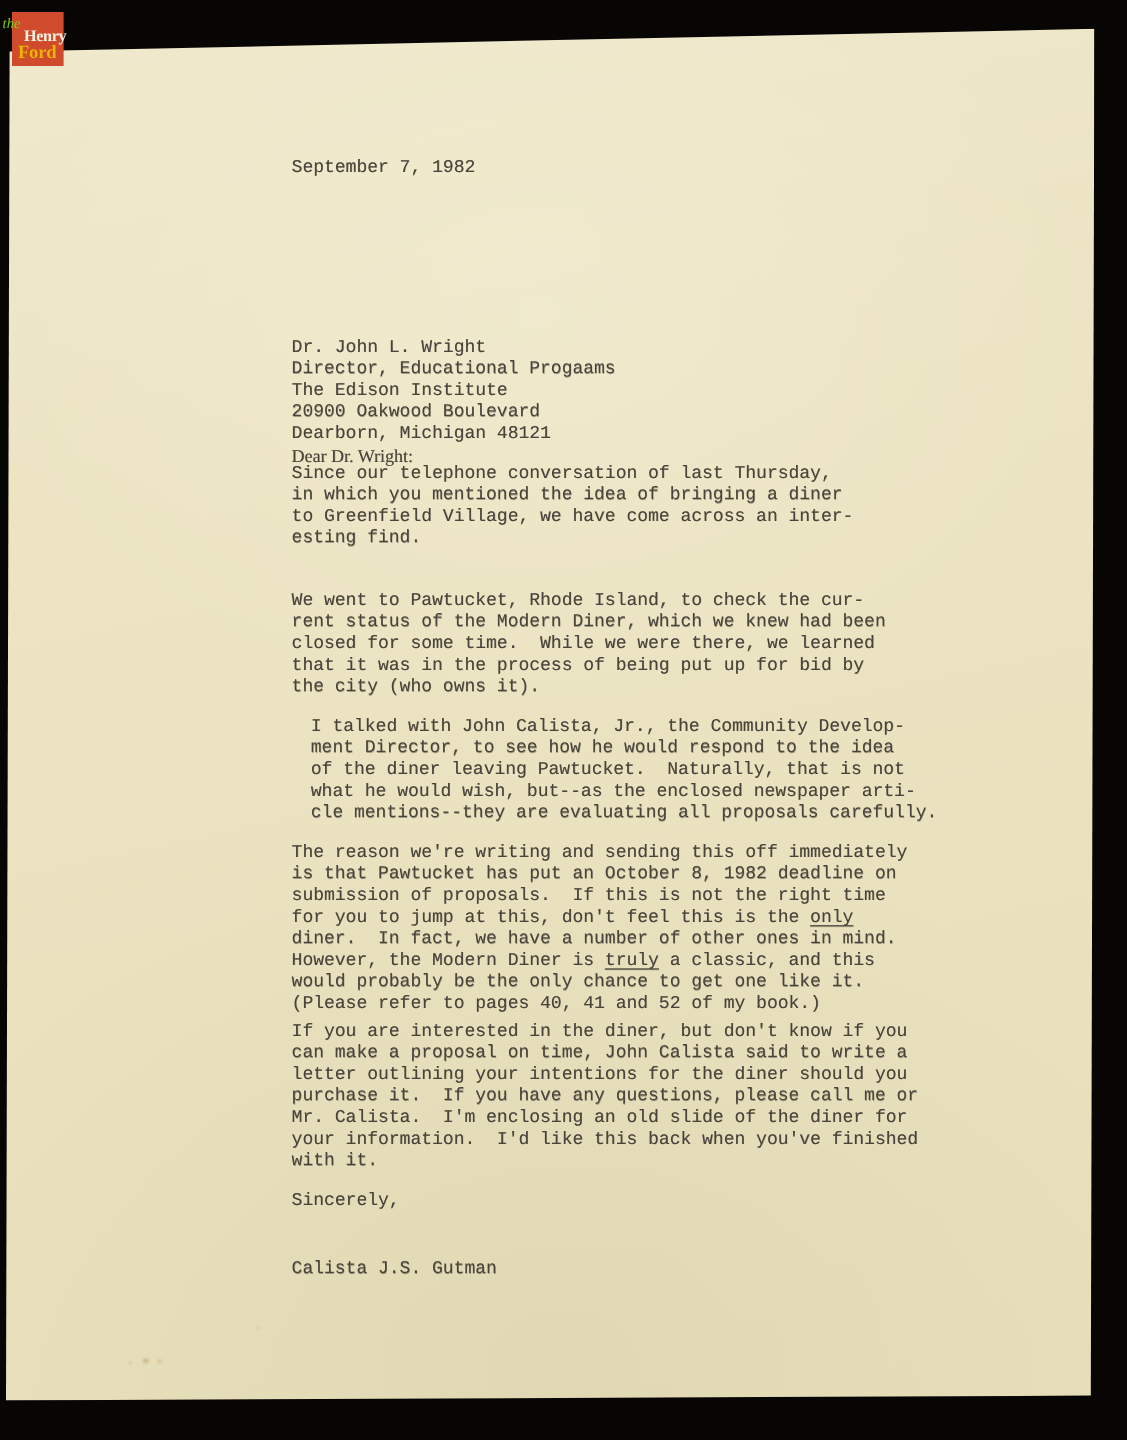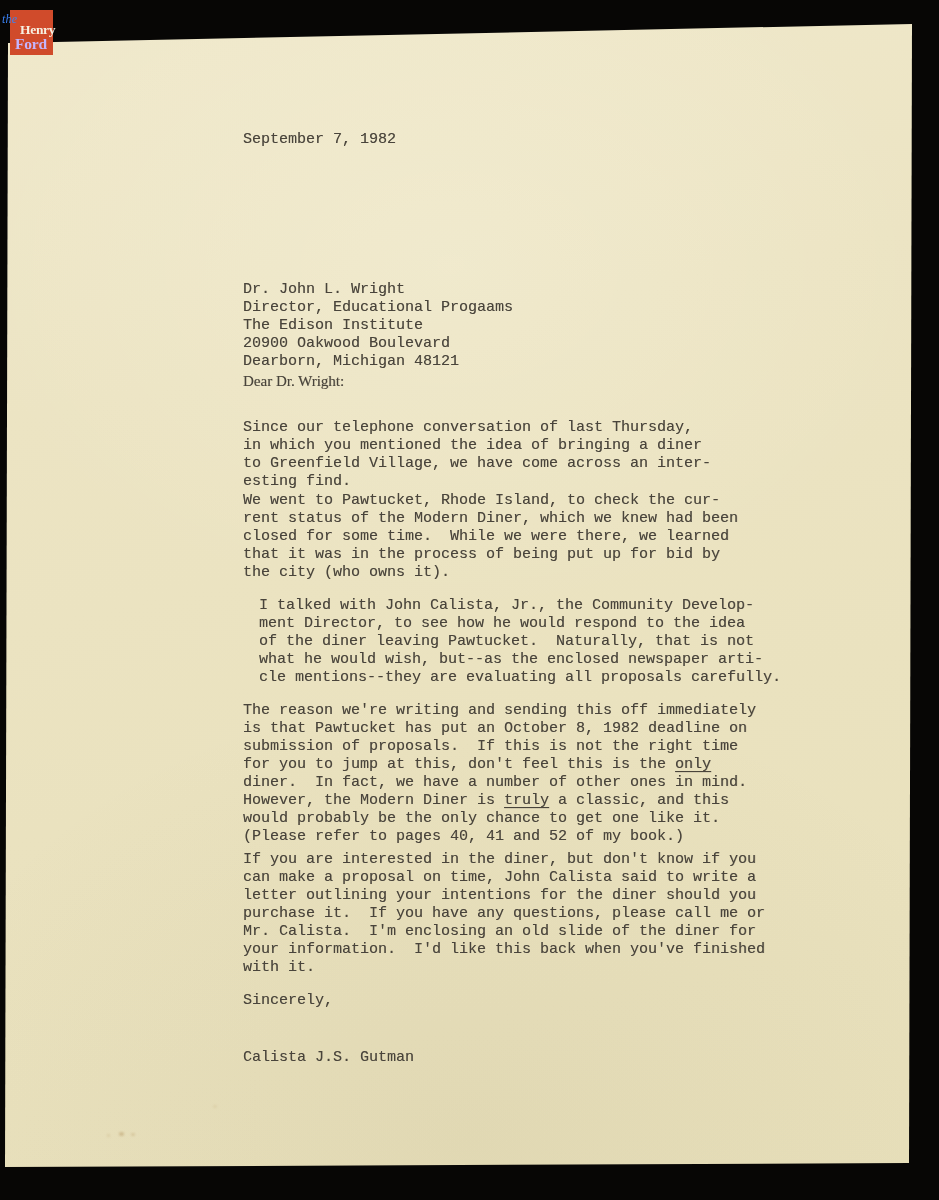--- a/index.html
+++ b/index.html
@@ -52,21 +52,21 @@
     letter-spacing: 0;
   }
   .block {
     position: absolute;
     left: 0;
     white-space: pre-wrap;
   }
   .date       { top: 131px; }
   .recipient  { top: 281px; }
   .salutation { top: 372px; font-family: Liberation Serif, serif; }
-  .p1         { top: 419px; }
+  .p1         { top: 386px; }
   .p2         { top: 492px; }
   .p3         { top: 597px; margin-left: 16px; }
   .p4         { top: 702px; }
   .p5         { top: 851px; }
   .closing    { top: 992px; text-align: center; }
   .signature  { top: 1049px; }
   .uline {
     text-decoration: underline;
     text-decoration-thickness: 1px;
     text-underline-offset: 3px;
@@ -88,39 +88,39 @@
     width: 43px;
     height: 45px;
     background: #d04b2b;
   }
   .logo-the {
     position: absolute;
     left: 2px;
     top: 12px;
     font-size: 12px;
     font-style: italic;
-    color: #3b82f6;
+    color: #84cc16;
     letter-spacing: 0.2px;
   }
   .logo-henry {
     position: absolute;
     left: 20px;
     top: 22px;
     font-size: 13.5px;
     font-weight: bold;
     color: #f7f1e2;
     letter-spacing: -0.3px;
   }
   .logo-ford {
     position: absolute;
     left: 15px;
     top: 35px;
     font-size: 15.5px;
     font-weight: bold;
-    color: #c4b5fd;
+    color: #eab308;
     letter-spacing: -0.2px;
   }
 </style>
 </head>
 <body>
 
 <div class="paper">
   <span class="stain s1"></span>
   <span class="stain s2"></span>
   <span class="stain s3"></span>

